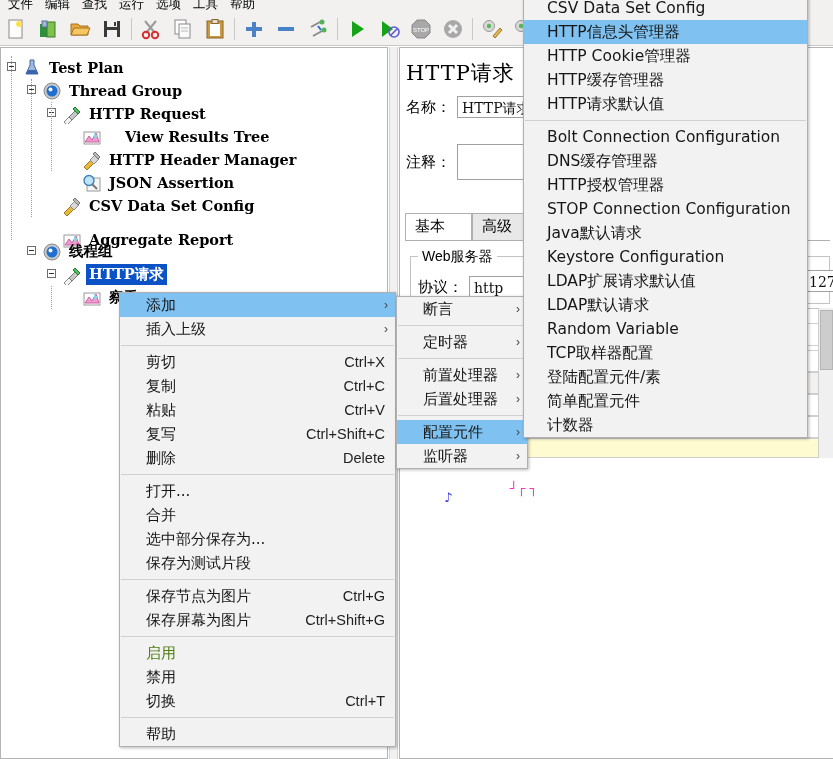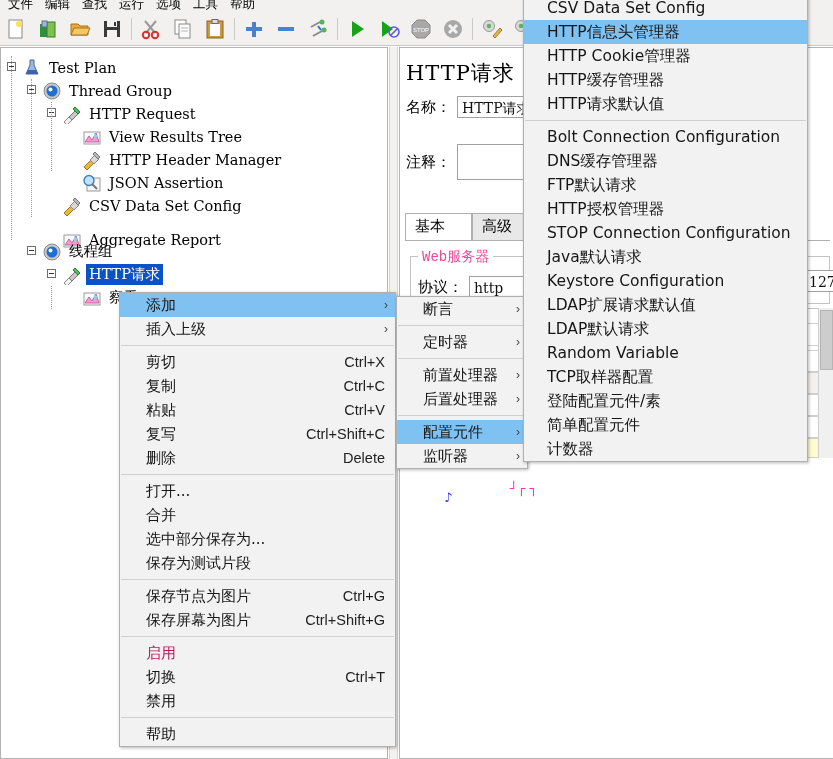--- a/index.html
+++ b/index.html
@@ -37,21 +37,21 @@
   
   #treepanel{
     position:absolute;left:0;top:47px;width:388px;height:712px;
     background:#ffffff;border:1px solid #b4b4b4;box-sizing:border-box;
     overflow:hidden;
   }
   .tnode{
     position:absolute;height:23px;display:flex;align-items:center;
     white-space:nowrap;font-family:"DejaVu Serif",serif;font-size:14.5px;
   }
-  .tnode .lbl{padding:1px 3px;}
+  .tnode .lbl{padding:1px 3px;font-weight:bold;}
   .tnode.sel .lbl{background:#0a52c6;color:#fff;}
   .ticon{width:22px;height:20px;margin-right:3px;flex:none;position:relative;}
   .toggle{
     position:absolute;width:9px;height:9px;border:1px solid #6e6e6e;
     background:#fff;box-sizing:border-box;
   }
   .toggle:before{
     content:"";position:absolute;left:1px;top:3px;width:5px;height:1px;background:#333;
   }
   .guide{position:absolute;border-left:1px dotted #9a9a9a;}
@@ -83,39 +83,39 @@
   .tab{
     font-family:"DejaVu Serif",serif;font-size:15px;padding:3px 26px 4px 9px;
     border:1px solid #b0b0b0;border-bottom:none;background:#e8e8e8;
   }
   .tab.on{background:#fff;}
   #tabline{position:absolute;left:5px;top:192px;width:425px;height:1px;background:#b0b0b0;}
   .grpbox{
     position:absolute;border:1px solid #c3c3c3;box-sizing:border-box;
   }
   .grptitle{
-    position:absolute;background:#fff;padding:0 4px;font-family:Liberation Mono, monospace;
-    font-size:14px;color:#ec4899;
+    position:absolute;background:#fff;padding:0 4px;font-family:Liberation Sans, sans-serif;
+    font-size:14px;color:#000000;
   }
   .cell{position:absolute;border:1px solid #cfcfcf;box-sizing:border-box;background:#fff;}
   .cell.hl{background:#fffbd0;}
   .mono{font-family:"DejaVu Serif",serif;font-size:13px;}
 
   
   .menu{
     position:absolute;background:#f2f2f2;border:1px solid #b0b0b0;
     box-shadow:1px 1px 3px rgba(0,0,0,.28);box-sizing:border-box;z-index:50;
   }
   .mitem{
     position:relative;display:flex;align-items:center;height:24px;
     padding:0 10px 0 26px;white-space:nowrap;font-size:15px;
     font-family:"DejaVu Sans",sans-serif;color:#161616;
   }
   .mitem.hi{background:#7fc2f2;}
-  .mitem.disabled{color:#be185d;}
+  .mitem.disabled{color:#4d7c0f;}
   .mitem .acc{
     margin-left:auto;padding-left:34px;font-size:14.5px;
     font-family:"Liberation Sans",sans-serif;color:#222;
   }
   .mitem .arrow{
     position:absolute;right:7px;top:50%;transform:translateY(-50%);
     font-size:12px;color:#444;font-family:"Liberation Sans",sans-serif;
   }
   .msep{height:1px;background:#d0d0d0;margin:4px 1px;}
 
@@ -276,21 +276,21 @@
     </div>
     <div class="toggle" style="left: 46px; top: 60px;"></div>
     <div class="tnode" style="left: 60px; top: 54px;">
       <span class="ticon"><svg width="22" height="20" viewBox="0 0 22 20">
           <path d="M3 18l5-5 3 3-5 5z" fill="#f2f2f2" stroke="#888"></path>
           <path d="M8 13l7-7 3 3-7 7z" fill="#c8c8c8" stroke="#777"></path>
           <path d="M14 3l5 5-2 2-5-5z" fill="#4fbf5b" stroke="#2b7a33"></path>
         </svg></span>
       <span class="lbl">HTTP Request</span>
     </div>
-    <div class="tnode" style="left: 80px; top: 77px;">
+    <div class="tnode" style="left: 80px; top: 77px; gap: 16px;">
       <span class="ticon"><svg width="22" height="20" viewBox="0 0 22 20">
           <rect x="3" y="5" width="16" height="12" fill="#fdfdfd" stroke="#9a9a9a"></rect>
           <path d="M4 15l4-6 3 4 4-7 3 9z" fill="#f09ccd" stroke="#cc5fa5"></path>
           <path d="M13 6l4 3-4 3z" fill="#8fd0f0"></path>
         </svg></span>
       <span class="lbl">View Results Tree</span>
     </div>
     <div class="tnode" style="left: 80px; top: 100px;">
       <span class="ticon"><svg width="22" height="20" viewBox="0 0 22 20">
           <path d="M3 17l7-7 3 3-7 7z" fill="#e8b83a" stroke="#9a7a20"></path>
@@ -452,26 +452,26 @@
     </div>
     <div class="mitem">
       <span>保存屏幕为图片</span>
       <span class="acc">Ctrl+Shift+G</span>
     </div>
     <div class="msep"></div>
     <div class="mitem disabled">
       <span>启用</span>
     </div>
     <div class="mitem">
+      <span>禁用</span>
+    </div>
+    <div class="mitem">
       <span>切换</span>
       <span class="acc">Ctrl+T</span>
     </div>
-    <div class="mitem">
-      <span>禁用</span>
-    </div>
     <div class="msep"></div>
     <div class="mitem">
       <span>帮助</span>
     </div>
   </div>
 
 <div class="menu" id="menu-add">
     <div class="mitem">
       <span>断言</span>
       <span class="arrow">›</span>
@@ -518,23 +518,20 @@
       <span>HTTP请求默认值</span>
     </div>
     <div class="msep"></div>
     <div class="mitem">
       <span>Bolt Connection Configuration</span>
     </div>
     <div class="mitem">
       <span>DNS缓存管理器</span>
     </div>
     <div class="mitem">
-      <span>FTP默认请求</span>
-    </div>
-    <div class="mitem">
       <span>HTTP授权管理器</span>
     </div>
     <div class="mitem">
       <span>STOP Connection Configuration</span>
     </div>
     <div class="mitem">
       <span>Java默认请求</span>
     </div>
     <div class="mitem">
       <span>Keystore Configuration</span>

